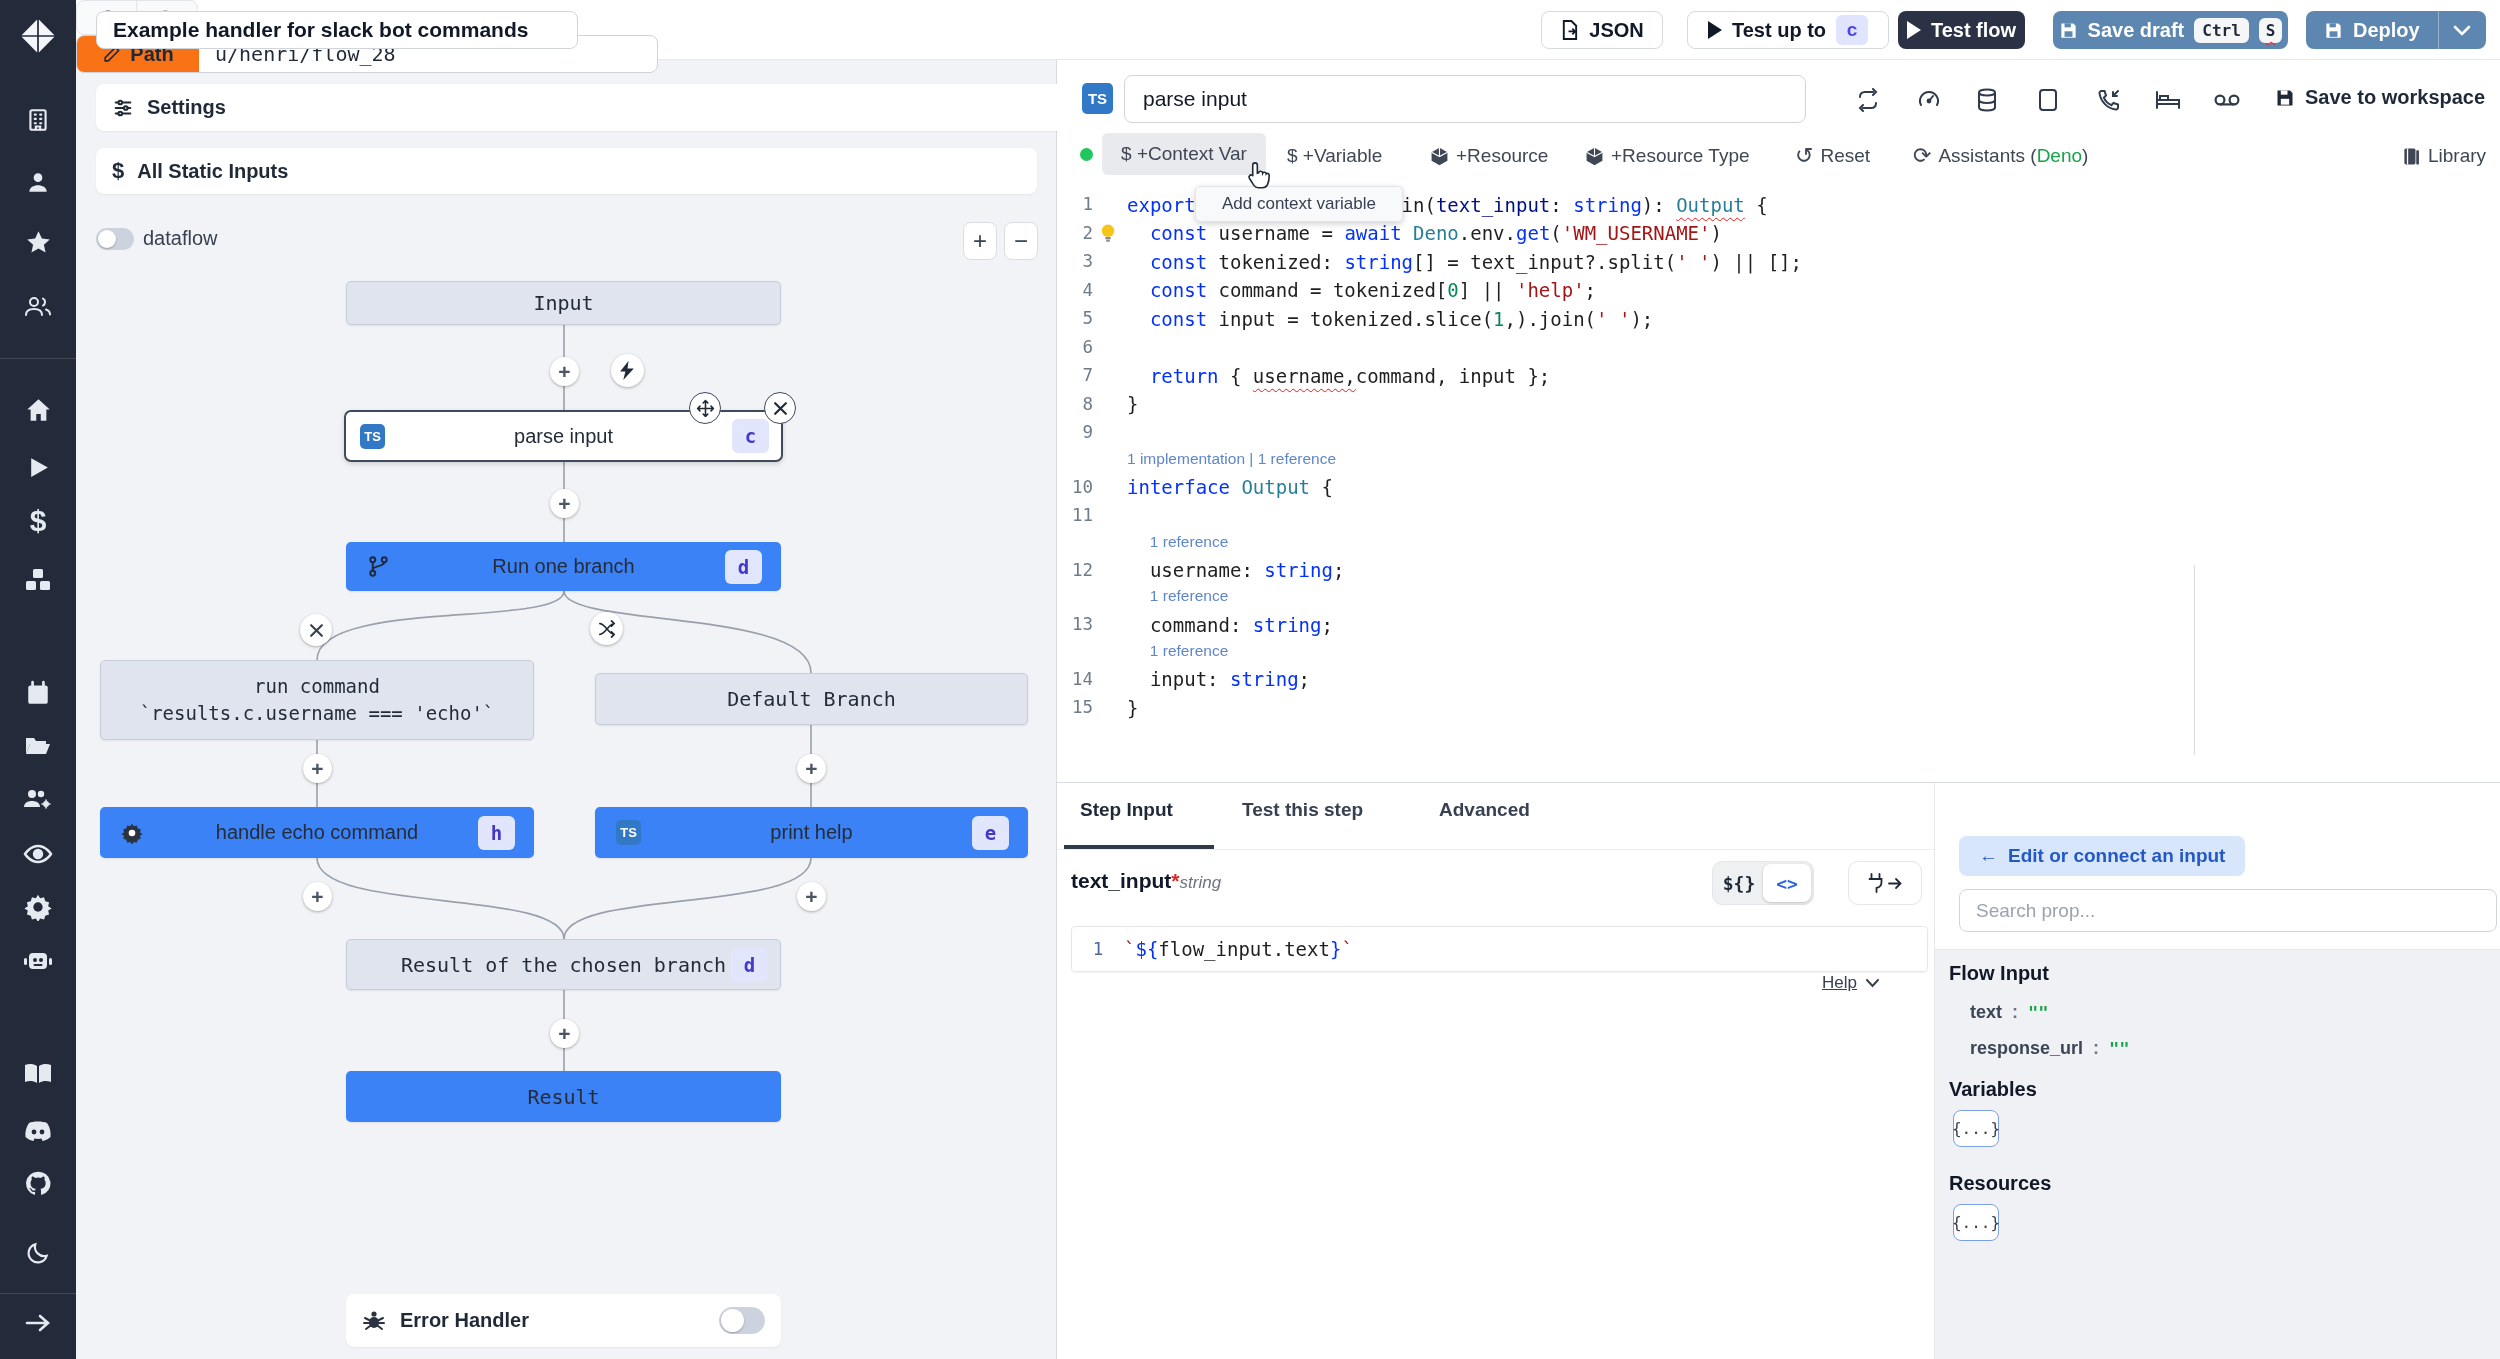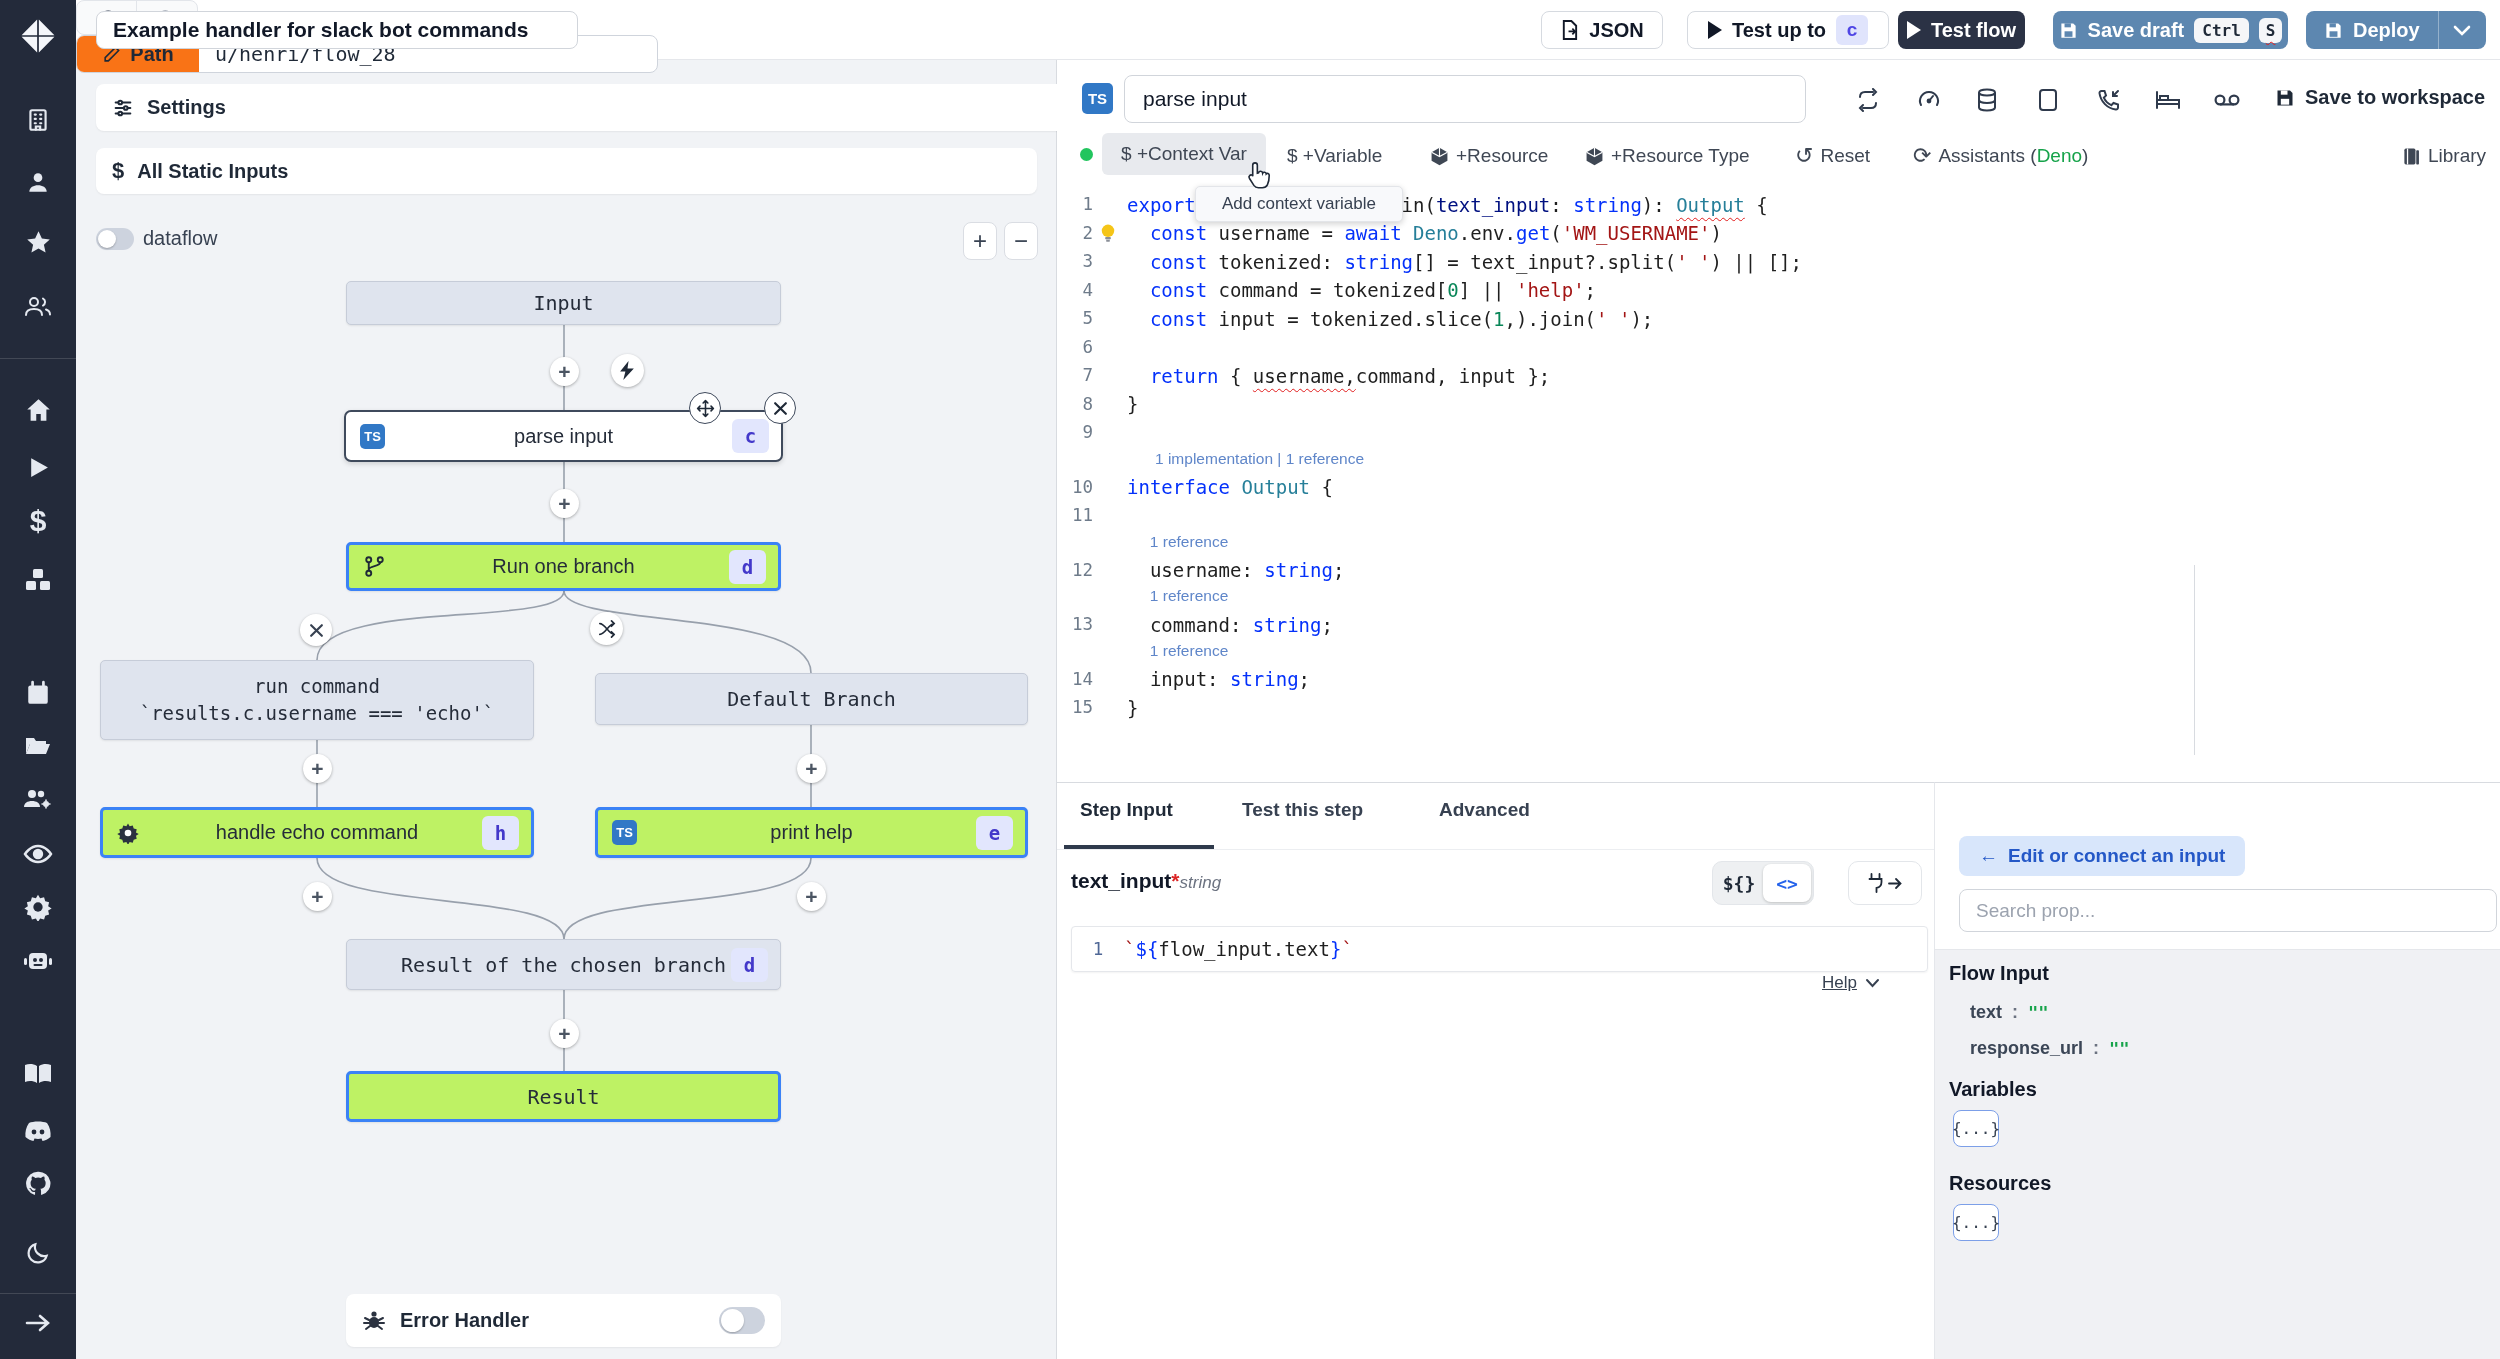--- a/index.html
+++ b/index.html
@@ -39,21 +39,21 @@
   #btn-deploy { left:2230px; width:180px; padding:0; gap:0; }
   #btn-deploy .dp-main { display:flex; align-items:center; gap:10px; padding:0 18px; height:100%; }
   #btn-deploy .dp-caret { width:52px; height:100%; border-left:1px solid rgba(255,255,255,.35); display:flex; align-items:center; justify-content:center; }
   .play-tri { width:0; height:0; border-top:9px solid transparent; border-bottom:9px solid transparent; border-left:14px solid currentColor; }
 
   
   #flow-panel { left:76px; top:60px; width:981px; height:1299px; background:#f1f3f6; border-right:1px solid #d8dbe0; }
   .bar { position:absolute; background:#fff; border-radius:8px; box-shadow:0 1px 2px rgba(0,0,0,.06); display:flex; align-items:center; gap:13px; padding:0 16px; font-size:20px; font-weight:bold; color:#1f2937; }
   #edges { position:absolute; left:0; top:0; }
   .node { position:absolute; display:flex; align-items:center; justify-content:center; font-size:20px; color:#252c39; border-radius:5px; box-shadow:0 1px 2px rgba(0,0,0,.08); }
-  .node-white { background:#bef264; border:3px solid #3b82f6; }
+  .node-white { background:#3b82f6; border:7px solid #3b82f6; }
   .node-gray { background:#dfe4ee; border:1px solid #c6ccd8; font-family:"DejaVu Sans Mono", monospace; }
   .node-sel { background:#fff; border:2.5px solid #3f4a5c; border-radius:7px; box-shadow:0 2px 5px rgba(0,0,0,.15); }
   .node .n-ic { position:absolute; left:14px; display:flex; align-items:center; }
   .node .n-badge { position:absolute; right:12px; width:37px; height:34px; background:#e2e6fd; color:#4338ca; font-weight:bold; font-family:"DejaVu Sans Mono", monospace; font-size:19px; border-radius:6px; display:flex; align-items:center; justify-content:center; }
   .ts-badge { background:#3178c6; color:#fff; font-weight:bold; border-radius:5px; display:flex; align-items:center; justify-content:center; }
   .ts-sm { width:25px; height:25px; font-size:13px; }
   .circ { position:absolute; background:#fff; border-radius:50%; display:flex; align-items:center; justify-content:center; box-shadow:0 1px 3px rgba(0,0,0,.3); color:#3c4554; }
   .plus-c { width:29px; height:29px; font-size:21px; font-weight:bold; color:#4b5563; }
   .tool-c { width:32px; height:32px; border:1.5px solid #3f4a5c; box-shadow:none; }
   .toggle { position:absolute; border-radius:999px; background:#cdd3de; }
@@ -558,21 +558,21 @@
         <div class="cgut" style="top: 244px; left: 0px;">5</div>
         <div class="crow" style="top: 244px; left: 70px;"><span class="cd">  </span><span class="ck">const</span><span class="cd"> input = tokenized.slice(</span><span class="cn">1</span><span class="cd">,).join(</span><span class="cs">' '</span><span class="cd">);</span></div>
         <div class="cgut" style="top: 272.5px; left: 0px;">6</div>
         <div class="crow" style="top: 272.5px; left: 70px;"></div>
         <div class="cgut" style="top: 301px; left: 0px;">7</div>
         <div class="crow" style="top: 301px; left: 70px;"><span class="cd">  </span><span class="ck">return</span><span class="cd"> { </span><span class="cd sq">username,</span><span class="cd">command, input };</span></div>
         <div class="cgut" style="top: 329.5px; left: 0px;">8</div>
         <div class="crow" style="top: 329.5px; left: 70px;"><span class="cd">}</span></div>
         <div class="cgut" style="top: 358px; left: 0px;">9</div>
         <div class="crow" style="top: 358px; left: 70px;"></div>
-        <div class="lens" style="top: 386.5px; left: 70px; margin-left: 28px;">1 implementation | 1 reference</div>
+        <div class="lens" style="top: 386.5px; left: 70px;">1 implementation | 1 reference</div>
         <div class="cgut" style="top: 412.5px; left: 0px;">10</div>
         <div class="crow" style="top: 412.5px; left: 70px;"><span class="ck">interface</span><span class="cd"> </span><span class="ct">Output</span><span class="cd"> {</span></div>
         <div class="cgut" style="top: 441px; left: 0px;">11</div>
         <div class="crow" style="top: 441px; left: 70px;"></div>
         <div class="lens" style="top: 469.5px; left: 92.86px;">1 reference</div>
         <div class="cgut" style="top: 495.5px; left: 0px;">12</div>
         <div class="crow" style="top: 495.5px; left: 70px;"><span class="cd">  username: </span><span class="ck">string</span><span class="cd">;</span></div>
         <div class="lens" style="top: 524px; left: 92.86px;">1 reference</div>
         <div class="cgut" style="top: 550px; left: 0px;">13</div>
         <div class="crow" style="top: 550px; left: 70px;"><span class="cd">  command: </span><span class="ck">string</span><span class="cd">;</span></div>

